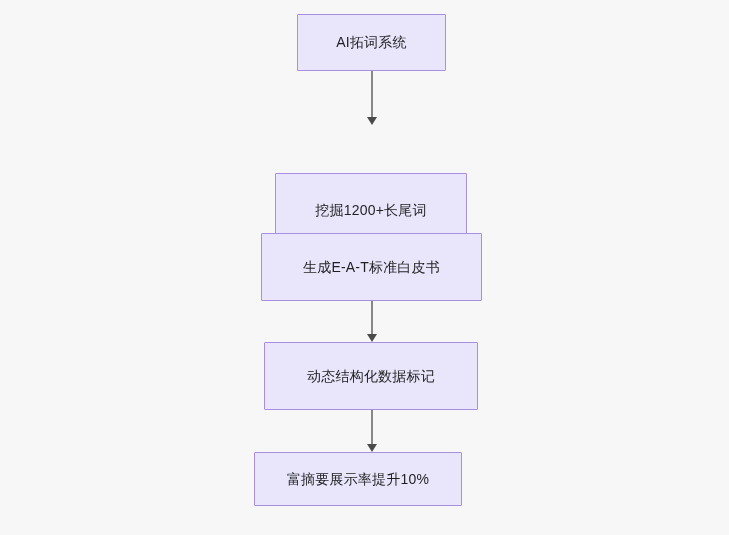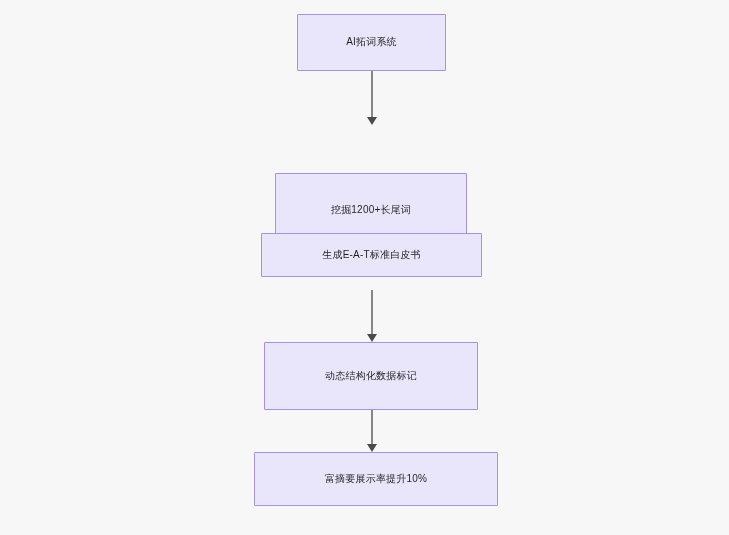--- a/index.html
+++ b/index.html
@@ -21,21 +21,21 @@
   .node {
     position: absolute;
     box-sizing: border-box;
     background: #e9e6fb;
     border: 1.3px solid #a98fdf;
     border-radius: 1px;
     display: flex;
     align-items: center;
     justify-content: center;
     color: #1f2020;
-    font-size: 10px;
+    font-size: 14px;
     letter-spacing: 0.2px;
     white-space: nowrap;
     user-select: none;
   }
   .node-label {
     display: block;
     line-height: 1;
     padding-bottom: 1px;
   }
   .connector {
@@ -85,25 +85,25 @@
   </div>
 
   <div class="node" style="left:297px;top:14px;width:149px;height:57px;">
     <span class="node-label">AI拓词系统</span>
   </div>
 
   <div class="node" style="left:275px;top:125px;width:192px;height:75px;margin-top:48px;">
     <span class="node-label">挖掘1200+长尾词</span>
   </div>
 
-  <div class="node" style="left:261px;top:233px;width:221px;height:44px;justify-content:center;">
+  <div class="node" style="left:261px;top:233px;width:221px;height:68px;justify-content:center;">
     <span class="node-label">生成E-A-T标准白皮书</span>
   </div>
 
   <div class="node" style="left:264px;top:342px;width:214px;height:68px;">
     <span class="node-label">动态结构化数据标记</span>
   </div>
 
-  <div class="node" style="left:254px;top:452px;width:244px;height:54px;">
+  <div class="node" style="left:254px;top:452px;width:208px;height:54px;">
     <span class="node-label">富摘要展示率提升10%</span>
   </div>
 
 </div>
 
 </body></html>

